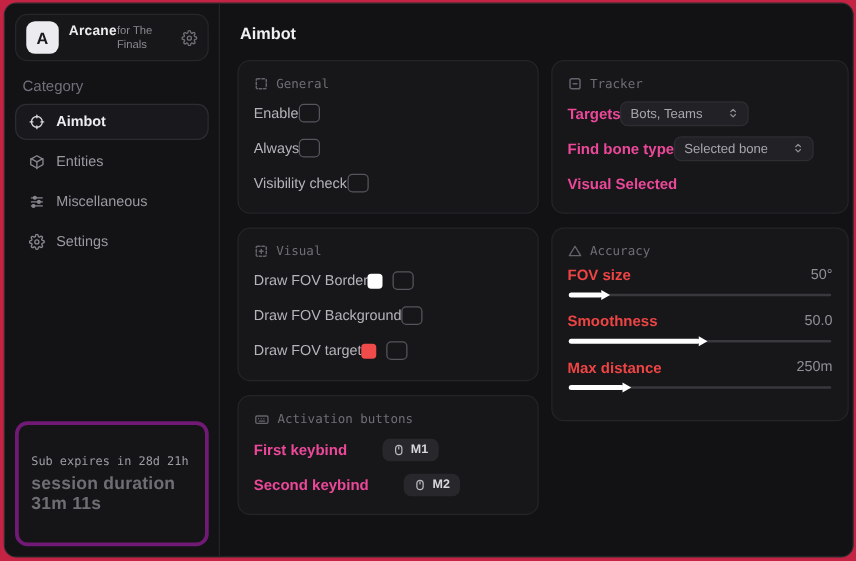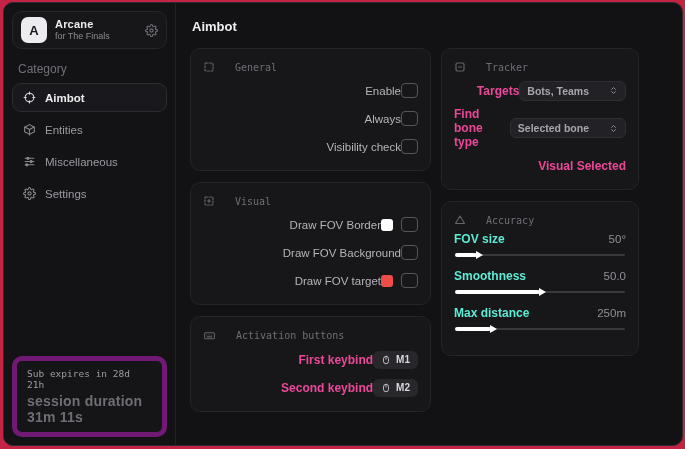--- a/index.html
+++ b/index.html
@@ -20,74 +20,74 @@
     display:flex;flex-direction:column;padding:8px;box-sizing:border-box;
   }
   .brand{
     display:flex;align-items:center;gap:8px;border:1px solid #27272b;
     border-radius:10px;padding:5px 8px;background:#17171a;
   }
   .brand-logo{
     width:26px;height:26px;border-radius:7px;background:#ececf0;color:#1a1a1d;
     font-weight:700;display:flex;align-items:center;justify-content:center;font-size:13px;flex:none;
   }
-  .brand-text{display:flex;flex-direction:column;line-height:1.25}
+  .brand-text{display:flex;flex-direction:row;line-height:1.25}
   .brand-name{font-size:11px;font-weight:700;color:#ececef;letter-spacing:.2px}
   .brand-sub{font-size:9px;color:#8a8a91}
   .brand-gear{margin-left:auto;color:#6f6f76;display:flex}
   .category{font-size:12px;color:#70707a;margin:13px 6px 7px}
   .nav-item{
     display:flex;align-items:center;gap:9px;padding:7px 10px;margin-bottom:3px;
     border:1px solid transparent;border-radius:9px;color:#9a9aa1;font-size:11.5px;cursor:default;
   }
   .nav-item .nicon{display:flex;color:#87878e}
   .nav-item.active{background:#19191d;border-color:#2c2c31;color:#ededf0;font-weight:600}
   .nav-item.active .nicon{color:#d8d8dc}
   .sidebar-footer{
-    margin-top:auto;border:5px solid #701a75;border-radius:10px;
-    padding:7px 10px;background:#151518;
+    margin-top:auto;border:3px solid #701a75;border-radius:10px;
+    padding:24px 10px;background:#151518;
   }
   .footer-line1{font-family:"DejaVu Sans Mono",monospace;font-size:9.5px;color:#9c9ca3}
   .footer-line2{font-size:14px;color:#6e6e75;font-weight:700;margin-top:3px;letter-spacing:.2px}
   
   .main{flex:1;padding:12px 14px;box-sizing:border-box}
   .page-title{font-size:13px;font-weight:700;color:#f0f0f2;margin:4px 2px 14px}
   .columns{display:flex;gap:10px;align-items:flex-start}
   .col{display:flex;flex-direction:column;gap:11px}
   .col-left{width:241px}
-  .col-right{width:198px}
+  .col-right{width:238px}
   .card{
     background:#17171a;border:1px solid #242429;border-radius:10px;
     padding:11px 12px 12px;box-sizing:border-box;width:100%;
   }
   .card-head{
-    display:flex;align-items:center;gap:20px;color:#6e6e76;
+    display:flex;align-items:center;gap:6px;color:#6e6e76;
     font-family:"DejaVu Sans Mono",monospace;font-size:10px;margin:1px 0 6px;
   }
   .card-head .hicon{display:flex;color:#63636b}
-  .row{display:flex;align-items:center;justify-content:flex-end;min-height:23px;margin-top:5px}
+  .row{display:flex;align-items:center;justify-content:flex-start;min-height:23px;margin-top:5px}
   .row-label{font-size:11.5px;color:#b4b4ba}
   .row-label.strong{font-size:12px;font-weight:700;color:#ec4899}
   .ctrl{display:flex;align-items:center}
   .checkbox{width:15px;height:13px;border:1.5px solid #55555c;border-radius:4px;background:transparent}
   .swatch{width:12px;height:12px;border-radius:3px;margin-right:8px}
   .chip{
     display:flex;align-items:center;gap:5px;background:#28282c;border-radius:6px;
-    padding:3px 8px;color:#d8d8dc;font-size:10px;font-weight:700;
+    padding:3px 8px;color:#d8d8dc;font-size:10px;font-weight:700;margin-left:28px;
   }
   .chip .micon{display:flex;color:#b9b9bf}
   .select{
     display:flex;align-items:center;gap:20px;background:#222226;border:1px solid #2d2d32;
-    border-radius:6px;padding:3px 7px;color:#a6a6ad;font-size:10.5px;max-width:150px;font-weight:bold;
+    border-radius:6px;padding:3px 7px;color:#a6a6ad;font-size:10.5px;max-width:150px;
   }
   .select .sel-text{white-space:nowrap;overflow:hidden;text-overflow:ellipsis}
   .select .cicon{display:flex;color:#8d8d94;flex:none}
   .slider-group{margin-top:6px}
   .slider-top{display:flex;align-items:center;justify-content:space-between}
-  .slider-label{font-size:12px;font-weight:700;color:#5eead4}
+  .slider-label{font-size:12px;font-weight:700;color:#ef4444}
   .slider-value{font-size:11.5px;color:#8f8f96}
   .slider-track{height:2px;background:#38383d;border-radius:2px;margin:8px 1px 13px;position:relative}
   .slider-fill{position:absolute;left:0;top:-1px;height:4px;background:#ffffff;border-radius:2px}
   .slider-fill::after{
     content:"";position:absolute;right:-6px;top:-2px;
     border-left:7px solid #ffffff;border-top:4px solid transparent;border-bottom:4px solid transparent;
   }
   svg{display:block}
 </style>
 </head>

